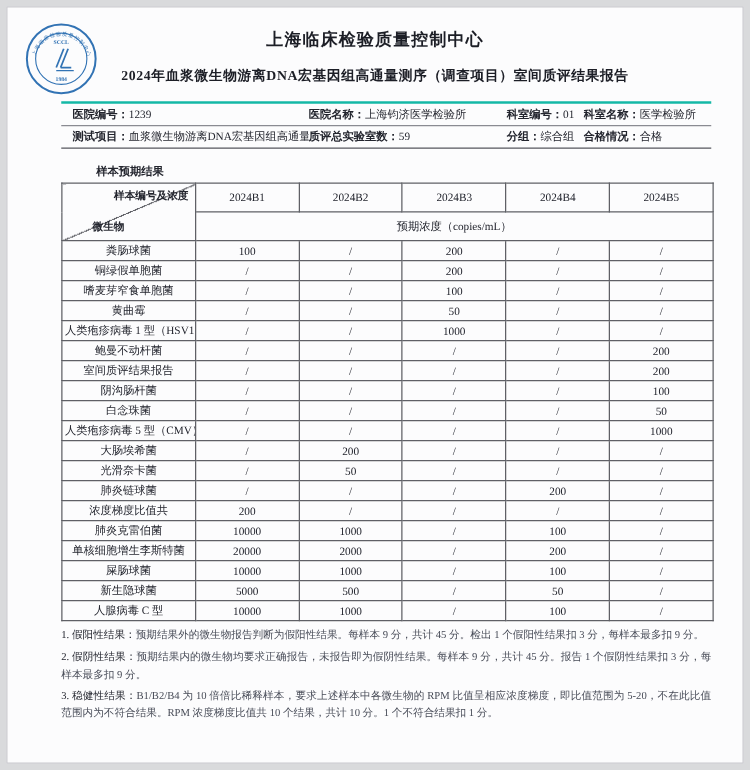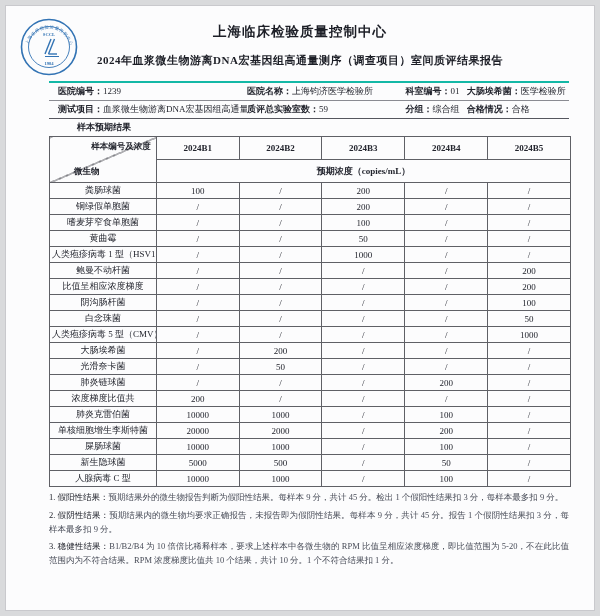--- a/index.html
+++ b/index.html
@@ -39,39 +39,39 @@
     grid-template-columns:37% 31% 12% 20%;
     align-items:center;
     height:17px;
     padding-left:9px;
   }
   .info-row + .info-row{border-top:1px solid #8a8b92;}
   .info-field{white-space:nowrap;overflow:hidden;}
   .info-label{font-weight:bold;}
   
   .section-title{
-    margin:2px 25px 2px 43px;
+    margin:12px 25px 2px 43px;
     font-size:9px;font-weight:bold;padding-left:28px;
   }
   table.sample{
     margin:0 25px 0 43px;
     width:522px;
     border-collapse:collapse;
     table-layout:fixed;
     font-size:9px;
   }
   table.sample td,table.sample th{
     border:1px solid #5f6066;
     text-align:center;
     padding:0 2px;
     height:15px;
     overflow:hidden;
     white-space:nowrap;
   }
-  table.sample th{font-weight:bold;height:22px;}
+  table.sample th{font-weight:normal;height:22px;}
   th.unit-header{height:18px;}
   td.corner{
     position:relative;padding:0;
     background:
       linear-gradient(to bottom right,
         transparent calc(50% - .5px),
         #5f6066 calc(50% - .5px),
         #5f6066 calc(50% + .5px),
         transparent calc(50% + .5px));
   }
@@ -116,21 +116,21 @@
   </div>
 
   <div class="doc-title">上海临床检验质量控制中心</div>
   <div class="doc-subtitle">2024年血浆微生物游离DNA宏基因组高通量测序（调查项目）室间质评结果报告</div>
 
   <div class="info-table">
     <div class="info-row">
       <div class="info-field"><span class="info-label">医院编号：</span><span>1239</span></div>
       <div class="info-field"><span class="info-label">医院名称：</span><span>上海钧济医学检验所</span></div>
       <div class="info-field"><span class="info-label">科室编号：</span><span>01</span></div>
-      <div class="info-field"><span class="info-label">大肠埃希菌：</span><span>医学检验所</span></div>
+      <div class="info-field"><span class="info-label">科室名称：</span><span>医学检验所</span></div>
     </div>
     <div class="info-row">
       <div class="info-field"><span class="info-label">测试项目：</span><span>血浆微生物游离DNA宏基因组高通量测序</span></div>
       <div class="info-field"><span class="info-label">质评总实验室数：</span><span>59</span></div>
       <div class="info-field"><span class="info-label">分组：</span><span>综合组</span></div>
       <div class="info-field"><span class="info-label">合格情况：</span><span>合格</span></div>
     </div>
   </div>
 
   <div class="section-title">样本预期结果</div>
@@ -203,21 +203,21 @@
         </tr>
         <tr>
           <td>鲍曼不动杆菌</td>
           <td>/</td>
           <td>/</td>
           <td>/</td>
           <td>/</td>
           <td>200</td>
         </tr>
         <tr>
-          <td>比值呈相应浓度梯度</td>
+          <td>室间质评结果报告</td>
           <td>/</td>
           <td>/</td>
           <td>/</td>
           <td>/</td>
           <td>200</td>
         </tr>
         <tr>
           <td>阴沟肠杆菌</td>
           <td>/</td>
           <td>/</td>

